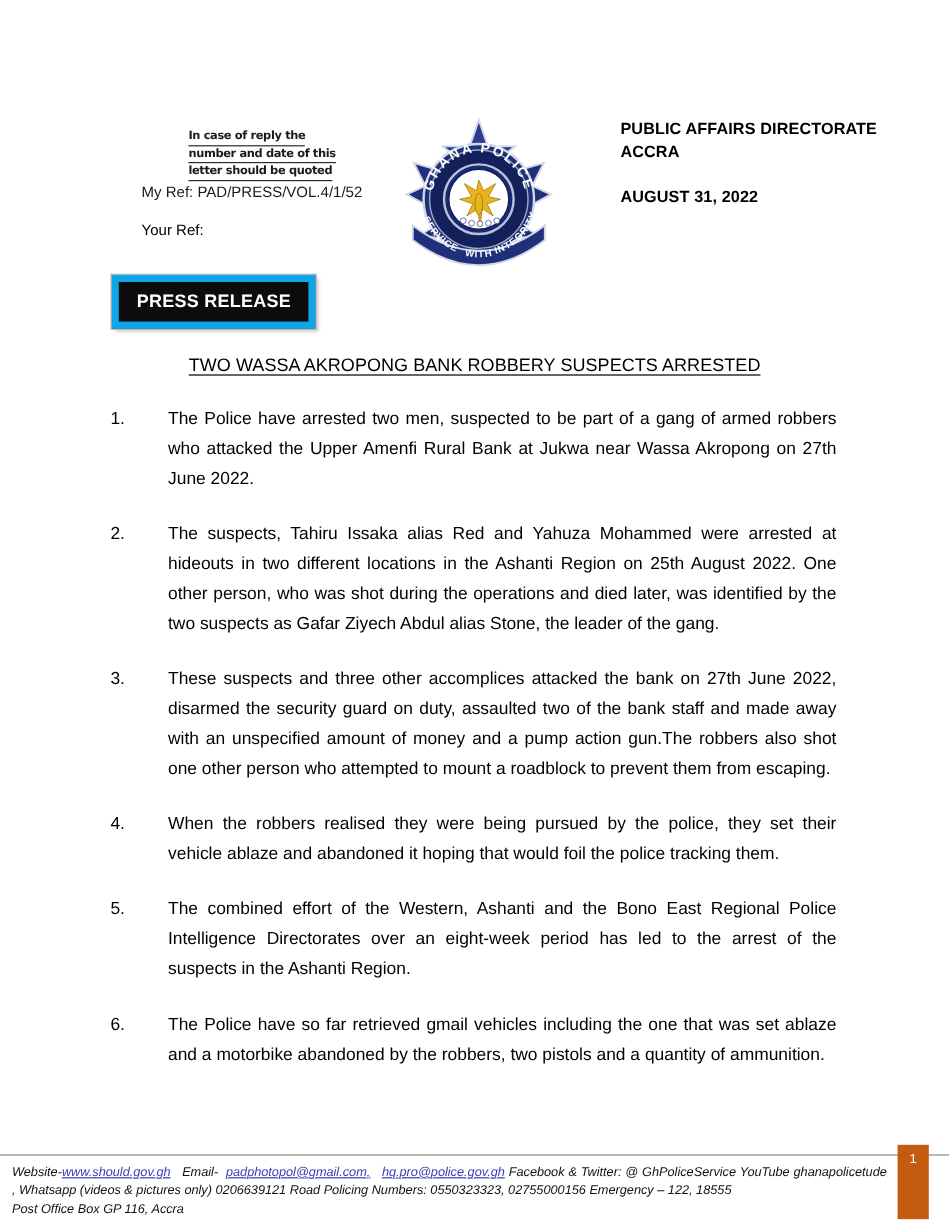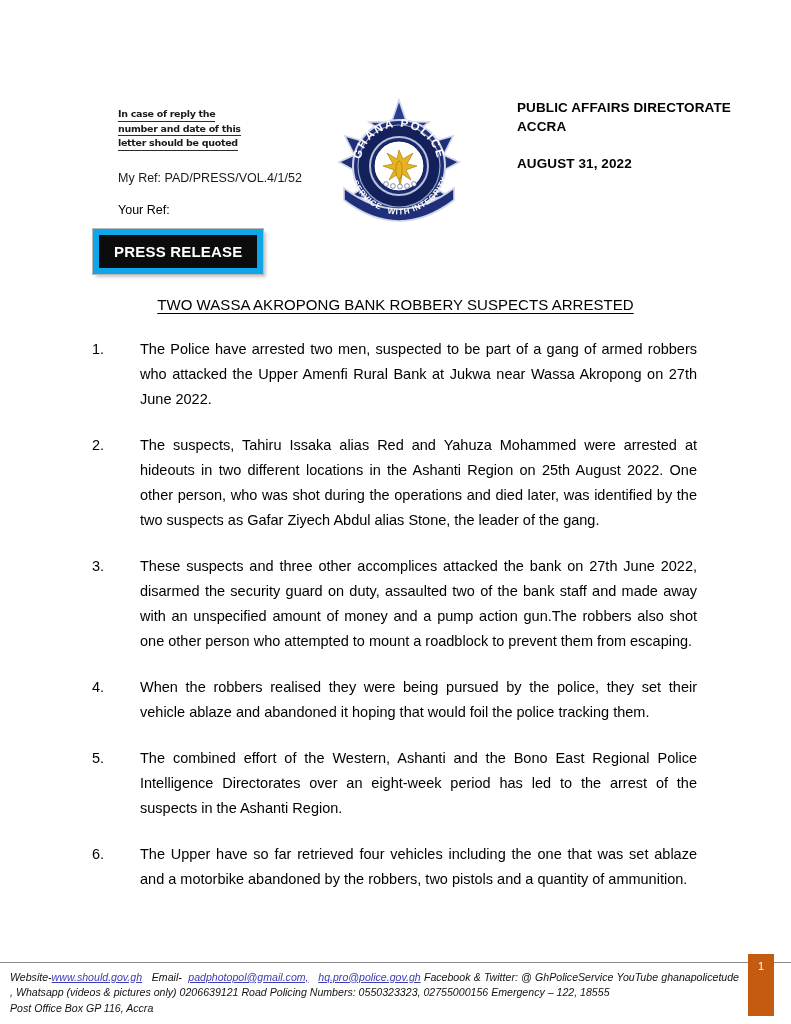--- a/index.html
+++ b/index.html
@@ -39,23 +39,23 @@
     line-height: 13.5px;
     letter-spacing: -0.3px;
     color: #1a1a1a;
     font-weight: 600;
   }
   .quote-note span {
     display: inline-block;
     border-bottom: 1px solid #2b2b2b;
     padding-bottom: 0px;
     white-space: nowrap;
+    margin-left: 39px;
   }
   .my-ref {
-    margin-top: 18px;
     font-size: 12.5px;
     line-height: 18px;
     color: #1a1a1a;
   }
   .your-ref {
     margin-top: 14px;
     font-size: 12.5px;
     line-height: 18px;
     color: #000000;
   }
@@ -284,21 +284,21 @@
       <div class="para-text">When the robbers realised they were being pursued by the police, they set their vehicle ablaze and abandoned it hoping that would foil the police tracking them.</div>
     </div>
 
     <div class="para">
       <div class="para-num">5.</div>
       <div class="para-text">The combined effort of the Western, Ashanti and the Bono East Regional Police Intelligence Directorates over an eight-week period has led to the arrest of the suspects in the Ashanti Region.</div>
     </div>
 
     <div class="para">
       <div class="para-num">6.</div>
-      <div class="para-text">The Upper have so far retrieved four vehicles including the one that was set ablaze and a motorbike abandoned by the robbers, two pistols and a quantity of ammunition.</div>
+      <div class="para-text">The Police have so far retrieved gmail vehicles including the one that was set ablaze and a motorbike abandoned by the robbers, two pistols and a quantity of ammunition.</div>
     </div>
   </div>
 
   <div class="footer">
     <hr class="footer-rule">
     <div class="footer-text">
       <span>Website-</span><span class="link">www.should.gov.gh</span>&nbsp;&nbsp;
       <span>Email-</span>&nbsp;
       <span class="link">padphotopol@gmail.com,</span>&nbsp;&nbsp;
       <span class="link">hq.pro@police.gov.gh</span>

